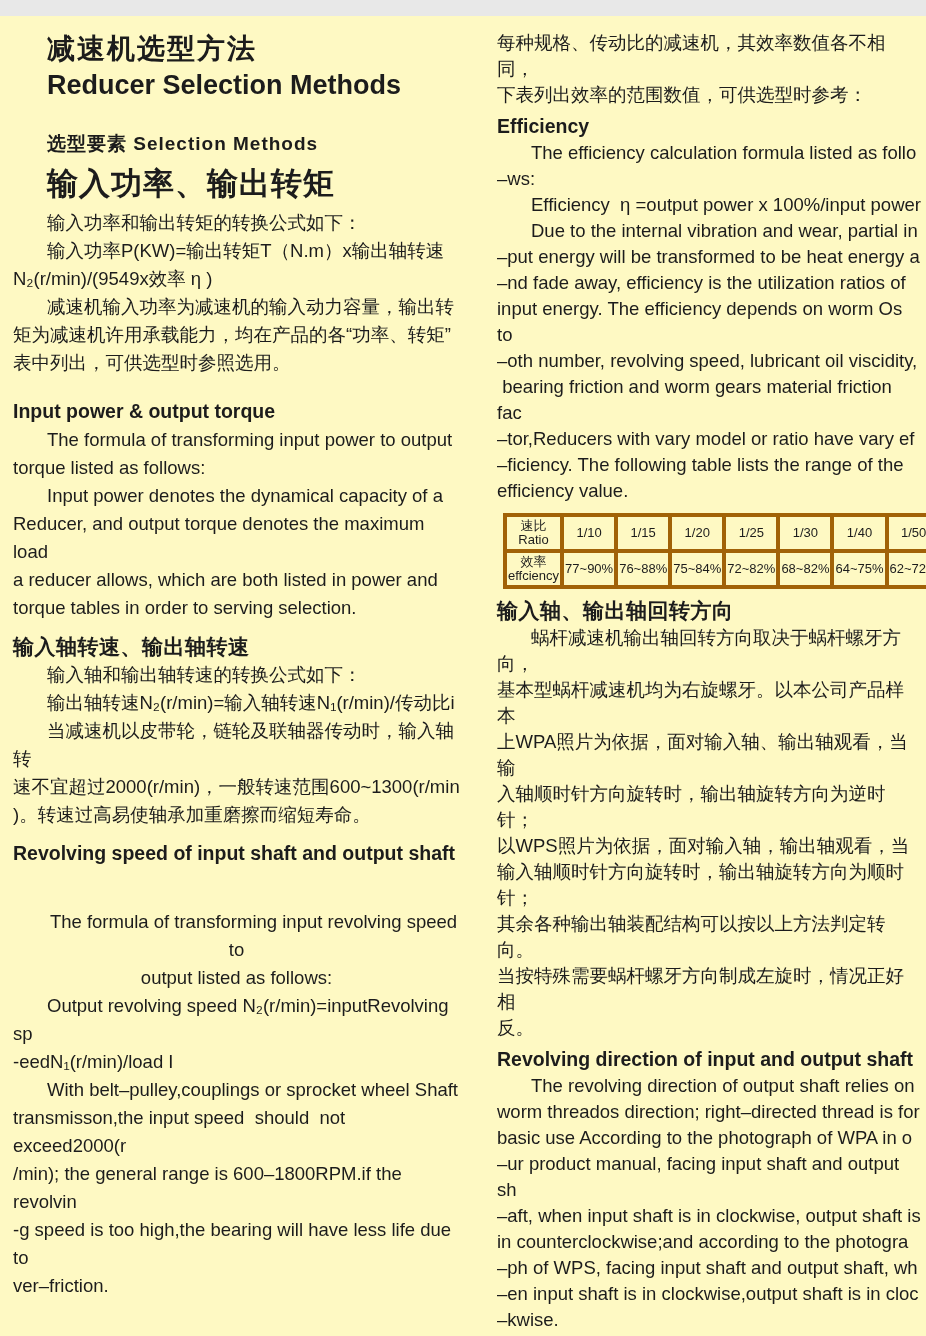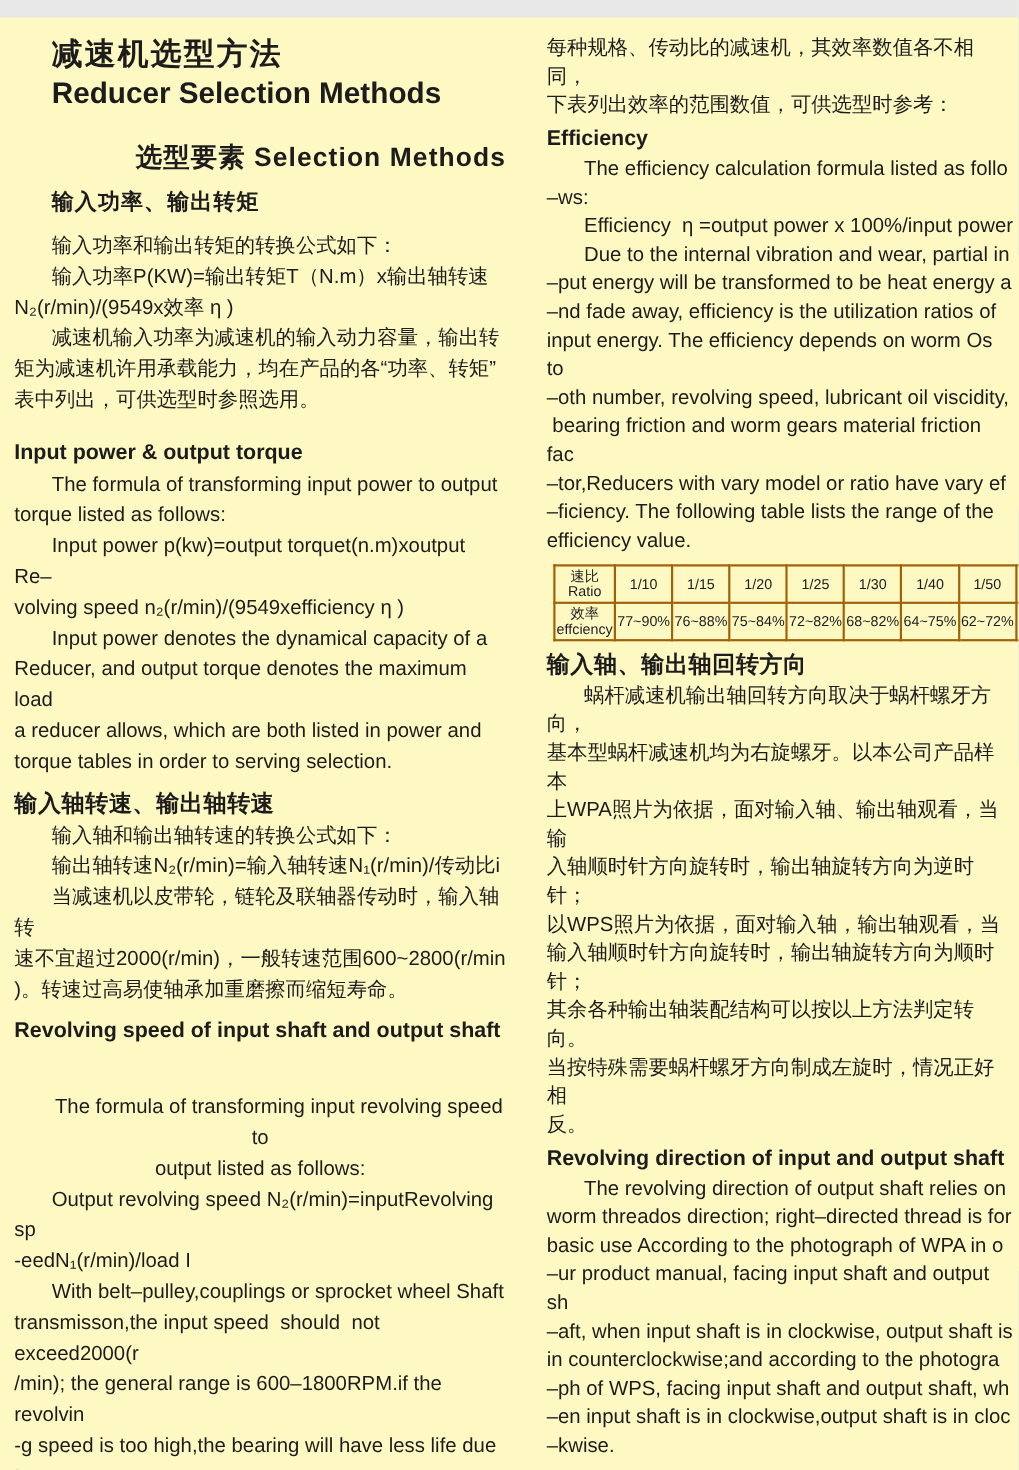--- a/index.html
+++ b/index.html
@@ -13,37 +13,37 @@
     font-family:"Liberation Sans","DejaVu Sans",sans-serif;
     overflow:hidden;
   }
   .col { position:absolute; top:14px; }
   .col-left  { left:13px;  width:447px; }
   .col-right { left:497px; width:424px; }
 
   .title-block { padding-left:34px; }
   .doc-title-zh { font-size:28px; line-height:37px; font-weight:bold; letter-spacing:2px; }
   .doc-title-en { font-size:27px; line-height:36px; font-weight:bold; }
-  .h2 { font-size:24px; line-height:30px; font-weight:bold; margin-top:26px; letter-spacing:1px;text-align:right; }
-  .h3 { font-size:20px; line-height:30px; font-weight:bold; margin-top:10px; letter-spacing:1px; }
+  .h2 { font-size:19px; line-height:30px; font-weight:bold; margin-top:26px; letter-spacing:1px; }
+  .h3 { font-size:31px; line-height:30px; font-weight:bold; margin-top:10px; letter-spacing:1px; }
 
   .p  { font-size:18.5px; white-space:pre-wrap; }
   .col-left  .p { line-height:28px; }
   .col-right .p { line-height:26px; }
   .ind { text-indent:34px; }
   .h4 { font-size:19.5px; font-weight:bold; white-space:pre-wrap; }
   .col-left  .h4 { line-height:29px; margin-top:10px; }
   .col-right .h4 { line-height:28px; margin-top:4px; }
   .h4-zh { font-size:21px; letter-spacing:0.5px; }
   .gap-top { margin-top:40px;text-align:center; }
   .sf-title { font-size:28px; line-height:38px; font-weight:bold; letter-spacing:3px; margin-top:22px; }
 
   table.eff-table { border-collapse:collapse; margin:9px 0 8px 6px; }
   .eff-table td {
-    border:2px solid #a16207;
+    border:4px solid #a16207;
     text-align:center; vertical-align:middle;
     font-size:13px; line-height:14px;
     padding:2px 1px;
     white-space:pre-line;
   }
   .eff-table td.lbl { width:54px; }
   .eff-table td.val { width:44.5px; }
   .eff-table tr { height:30px; }
 
   .watermark { position:absolute; right:3px; bottom:1px; text-align:right; pointer-events:none; }
@@ -69,32 +69,30 @@
     <p class="p ind" style="margin-top:10px">输入功率和输出转矩的转换公式如下：</p>
     <p class="p ind">输入功率P(KW)=输出转矩T（N.m）x输出轴转速
 N₂(r/min)/(9549x效率 η )</p>
     <p class="p ind">减速机输入功率为减速机的输入动力容量，输出转
 矩为减速机许用承载能力，均在产品的各“功率、转矩”
 表中列出，可供选型时参照选用。</p>
 
     <div class="h4" style="margin-top:20px">Input power &amp; output torque</div>
     <p class="p ind">The formula of transforming input power to output
 torque listed as follows:</p>
-    <p class="p ind">Input power p(kw)=output torquet(n.m)xoutput Re–
-volving speed n₂(r/min)/(9549xefficiency η )</p>
     <p class="p ind">Input power denotes the dynamical capacity of a
 Reducer, and output torque denotes the maximum load
 a reducer allows, which are both listed in power and
 torque tables in order to serving selection.</p>
 
     <div class="h4 h4-zh">输入轴转速、输出轴转速</div>
     <p class="p ind">输入轴和输出轴转速的转换公式如下：</p>
     <p class="p ind">输出轴转速N₂(r/min)=输入轴转速N₁(r/min)/传动比i</p>
     <p class="p ind">当减速机以皮带轮，链轮及联轴器传动时，输入轴转
-速不宜超过2000(r/min)，一般转速范围600~2800(r/min
+速不宜超过2000(r/min)，一般转速范围600~1300(r/min
 )。转速过高易使轴承加重磨擦而缩短寿命。</p>
 
     <div class="h4">Revolving speed of input shaft and output shaft</div>
     <p class="p ind gap-top">The formula of transforming input revolving speed to
 output listed as follows:</p>
     <p class="p ind">Output revolving speed N₂(r/min)=inputRevolving sp
 -eedN₁(r/min)/load I</p>
     <p class="p ind">With belt–pulley,couplings or sprocket wheel Shaft
 transmisson,the input speed  should  not  exceed2000(r
 /min); the general range is 600–1800RPM.if the revolvin

